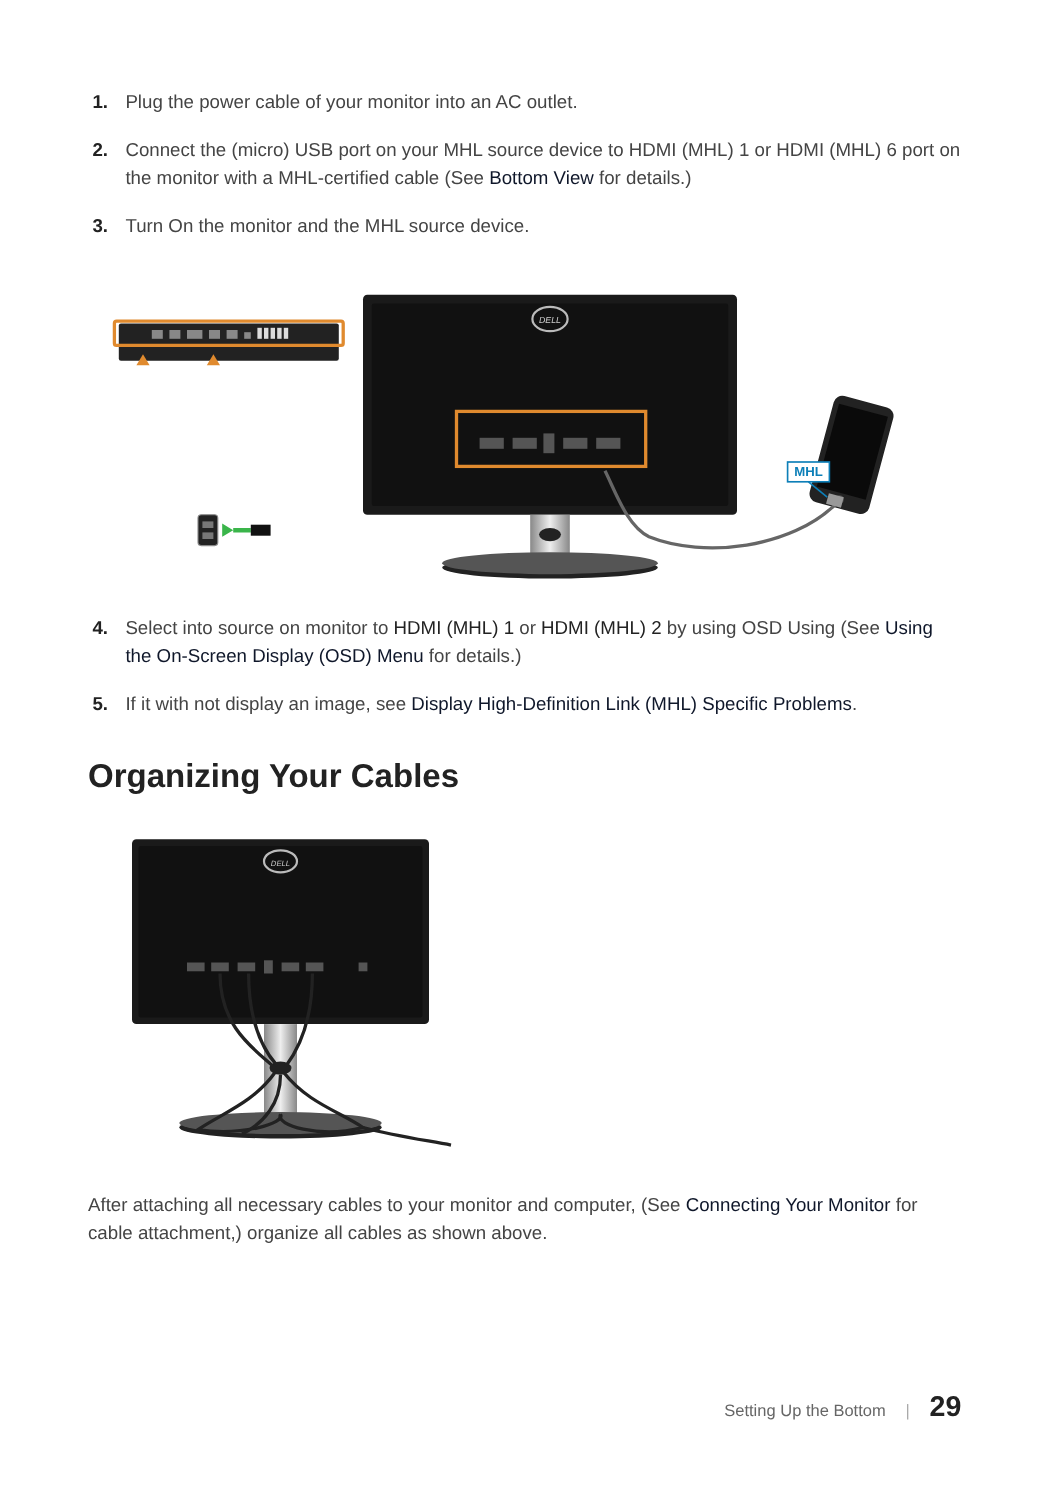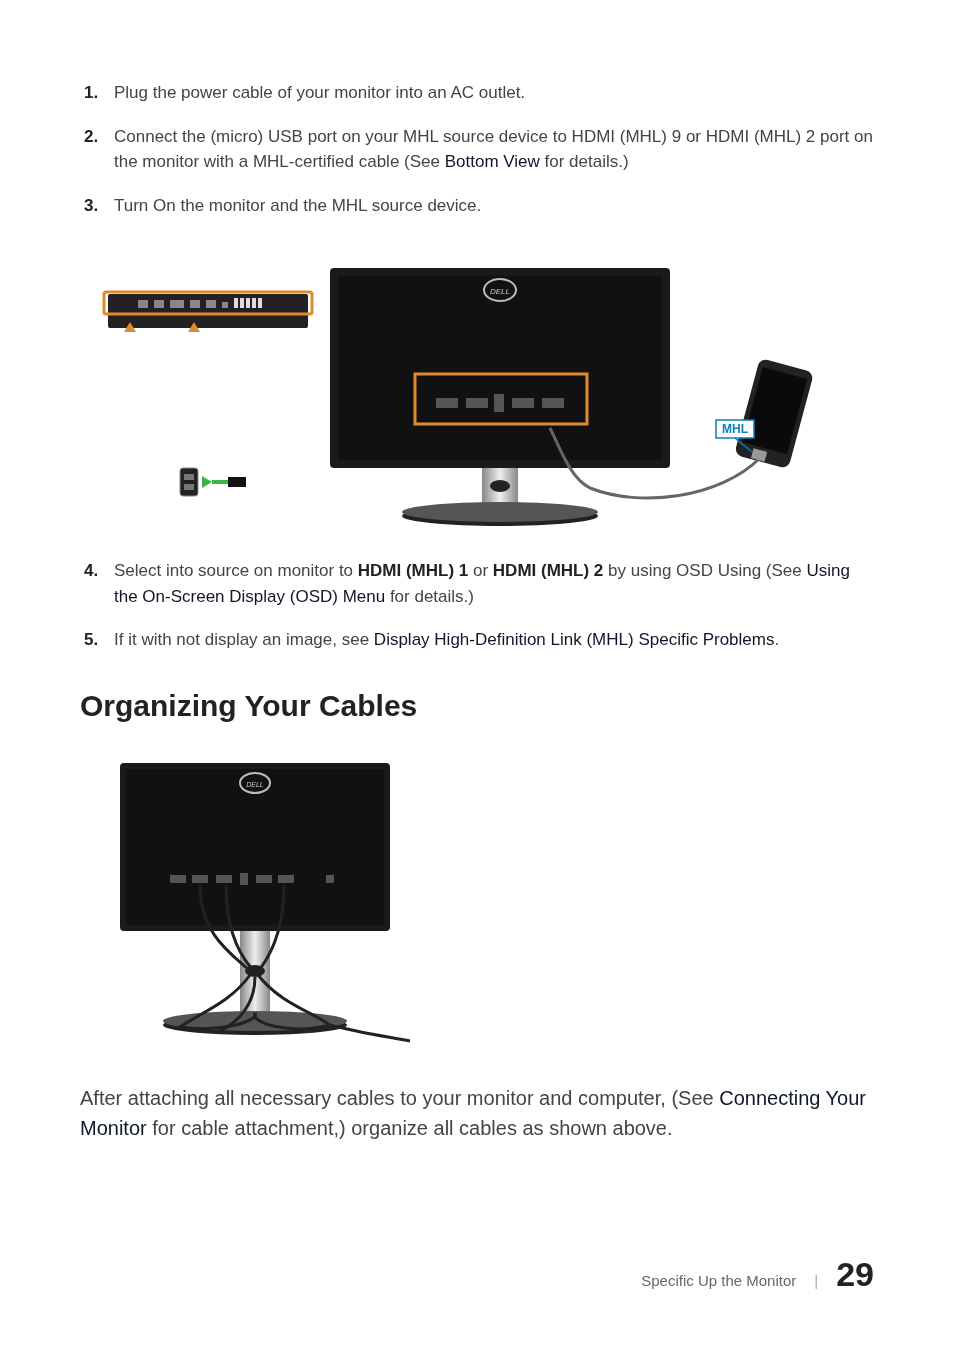--- a/index.html
+++ b/index.html
@@ -29,55 +29,55 @@
       min-width: 34px;
       padding-left: 4px;
     }
     .ol-body {
       flex: 1;
     }
     .link {
       color: #0f172a;
     }
     .bold {
-      font-weight: 700;
+      font-weight: 400;
       color: #222;
     }
     .fig {
       display: flex;
       margin: 30px 0 30px 0;
     }
     .h2 {
       font-size: 30px;
       font-weight: 700;
       color: #222;
       margin-top: 36px;
       margin-bottom: 30px;
     }
     .para {
-      font-size: 20px;
+      font-size: 17px;
       color: #444;
       line-height: 1.5;
       margin-top: 20px;
     }
     .footer {
       position: absolute;
       bottom: 60px;
       right: 80px;
       font-size: 15px;
       color: #666;
       display: flex;
       align-items: baseline;
       gap: 18px;
     }
     .footer .sep {
       color: #aaa;
     }
     .footer .pageno {
-      font-size: 34px;
+      font-size: 26px;
       font-weight: 700;
       color: #222;
     }
     
     .fig1-svg {
       width: 770px;
       height: 280px;
     }
     
     .fig2-svg {
@@ -89,21 +89,21 @@
 <body>
 
 <div class="ol-item">
   <div class="ol-num">1.</div>
   <div class="ol-body">Plug the power cable of your monitor into an AC outlet.</div>
 </div>
 
 <div class="ol-item">
   <div class="ol-num">2.</div>
   <div class="ol-body">
-    <span>Connect the (micro) USB port on your MHL source device to HDMI (MHL) 9 or HDMI (MHL) 2 port on the monitor with a MHL-certified cable (See </span><span class="link">Bottom View</span><span> for details.)</span>
+    <span>Connect the (micro) USB port on your MHL source device to HDMI (MHL) 1 or HDMI (MHL) 6 port on the monitor with a MHL-certified cable (See </span><span class="link">Bottom View</span><span> for details.)</span>
   </div>
 </div>
 
 <div class="ol-item">
   <div class="ol-num">3.</div>
   <div class="ol-body">Turn On the monitor and the MHL source device.</div>
 </div>
 
 <div class="fig">
   <svg class="fig1-svg" viewBox="0 0 770 280">
@@ -233,16 +233,16 @@
 
     <path d="M250 272 C 280 280, 310 284, 330 288" fill="none" stroke="#222" stroke-width="3"></path>
   </svg>
 </div>
 
 <p class="para">
   <span>After attaching all necessary cables to your monitor and computer, (See </span><span class="link">Connecting Your Monitor</span><span> for cable attachment,) organize all cables as shown above.</span>
 </p>
 
 <div class="footer">
-  <span>Specific Up the Monitor</span>
+  <span>Setting Up the Bottom</span>
   <span class="sep">|</span>
   <span class="pageno">29</span>
 </div>
 
 </body></html>

